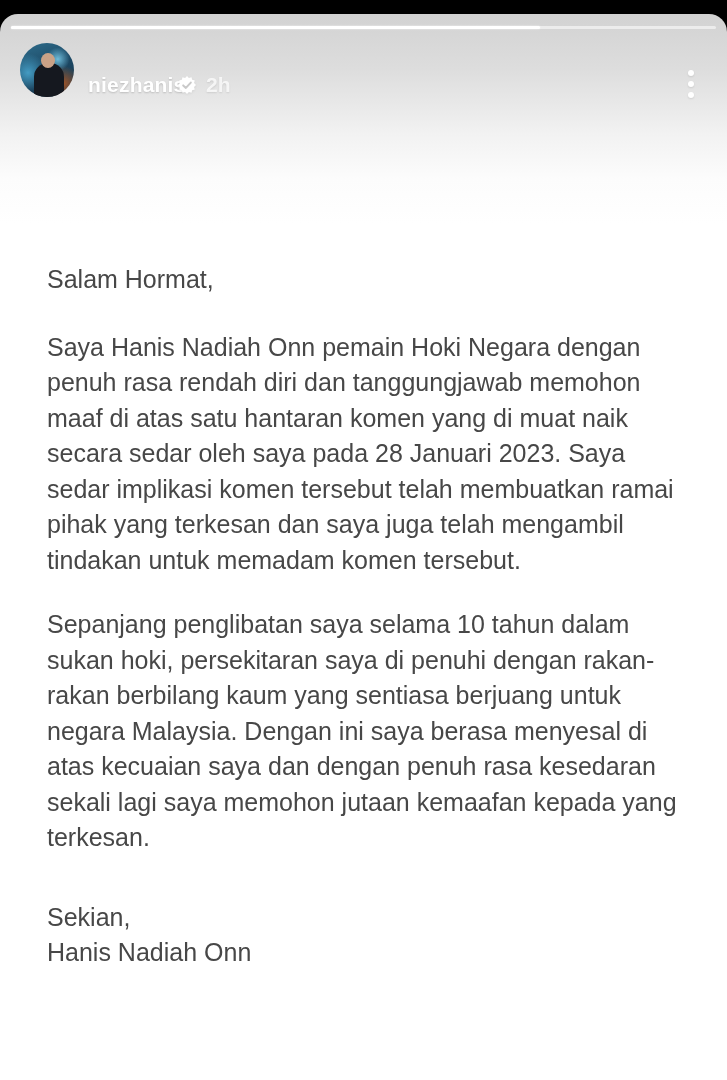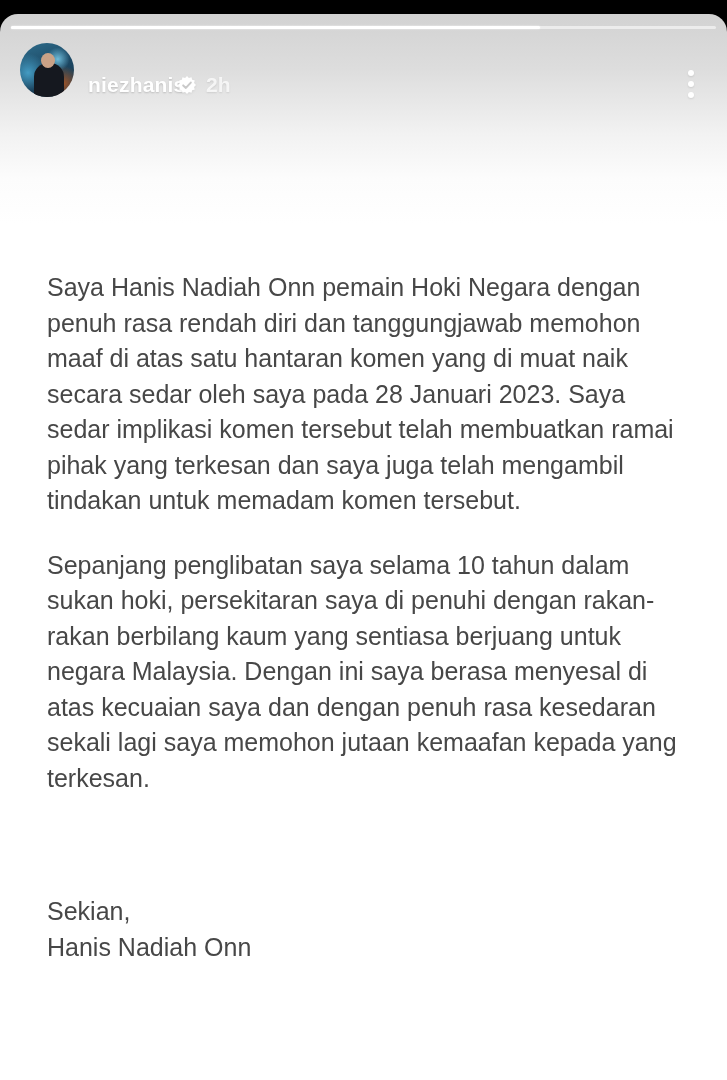--- a/index.html
+++ b/index.html
@@ -112,21 +112,21 @@
   .letter-title {
     font-weight: 700;
     color: #3a3a3a;
     letter-spacing: -0.2px;
     line-height: 30px;
     margin: 0 0 41px 0;
     white-space: pre-line;
   }
   .letter-salutation { margin: 0 0 32px 0; white-space: pre-line; }
   .letter-paragraph { margin: 8px 0 29px 0; white-space: pre-line; }
-  .letter-closing { margin: 98px 0 0 0; white-space: pre-line; }
+  .letter-closing { margin: 44px 0 0 0; white-space: pre-line; }
 </style>
 </head>
 <body>
 
 <div class="stage">
   <div class="story-card">
 
     <div class="progress-track">
       <div class="progress-fill" style="width: 75%;"></div>
     </div>
@@ -147,20 +147,21 @@
       <div class="timestamp">2h</div>
 
       <div class="kebab">
         <div class="dot"></div>
         <div class="dot"></div>
         <div class="dot"></div>
       </div>
     </div>
 
     <div class="letter">
+      <div class="letter-salutation">Salam Hormat,</div>
       <div class="letter-paragraph">Saya Hanis Nadiah Onn pemain Hoki Negara dengan
 penuh rasa rendah diri dan tanggungjawab memohon
 maaf di atas satu hantaran komen yang di muat naik
 secara sedar oleh saya pada 28 Januari 2023. Saya
 sedar implikasi komen tersebut telah membuatkan ramai
 pihak yang terkesan dan saya juga telah mengambil
 tindakan untuk memadam komen tersebut.</div>
       <div class="letter-paragraph">Sepanjang penglibatan saya selama 10 tahun dalam
 sukan hoki, persekitaran saya di penuhi dengan rakan-
 rakan berbilang kaum yang sentiasa berjuang untuk

